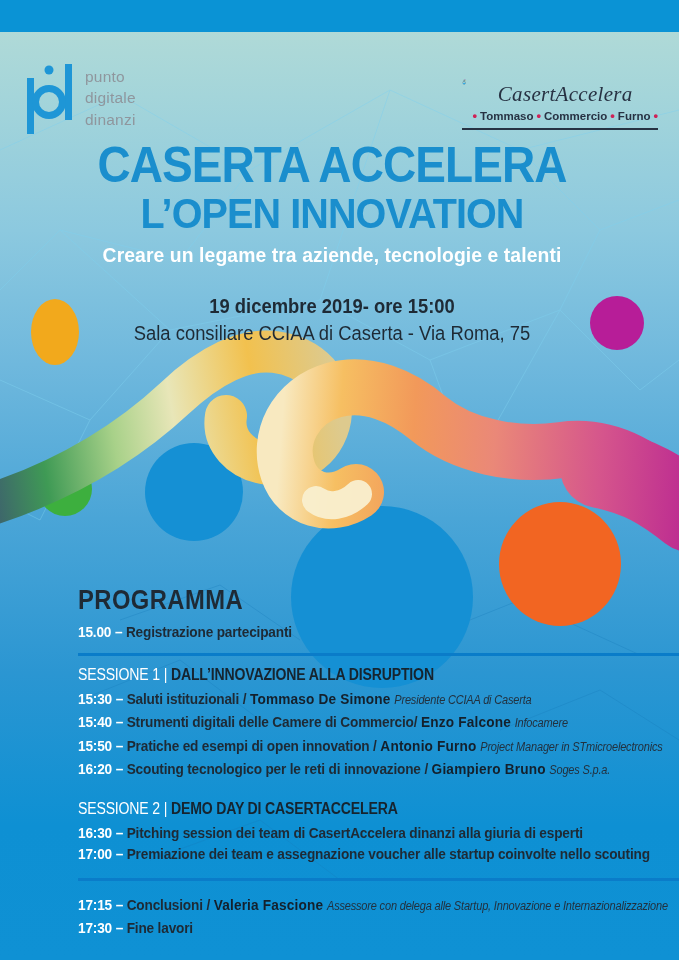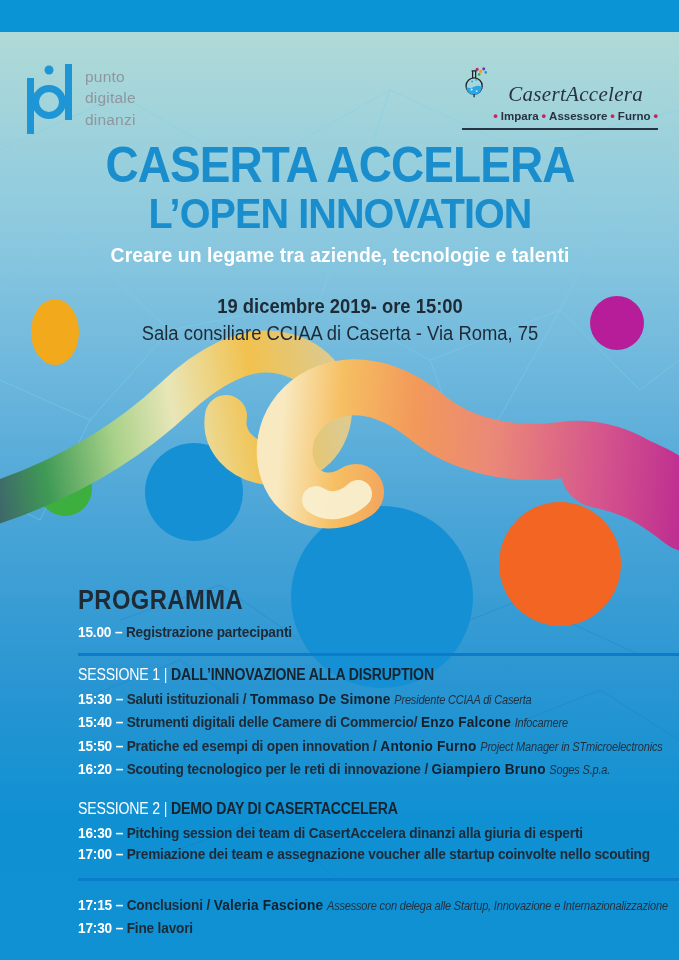--- a/index.html
+++ b/index.html
@@ -11,21 +11,21 @@
   
   #pid-logo{position:absolute;left:27px;top:64px;display:flex;gap:12px;align-items:flex-start;}
   #pid-text{color:var(--logo-gray);font-size:15.5px;line-height:1.38;margin-top:2px;letter-spacing:.2px;}
   #ca-logo{position:absolute;left:462px;top:42px;width:196px;padding-bottom:6px;
            border-bottom:2px solid var(--logo-dark);display:flex;gap:6px;align-items:center;}
   #ca-right{display:flex;flex-direction:column;align-items:center;margin-top:40px;}
   #ca-name{font-style:italic;color:var(--logo-dark);font-size:21px;letter-spacing:.3px;font-family:"Liberation Serif",serif;}
   #ca-tagline{font-size:11.5px;font-weight:bold;color:var(--logo-dark);margin-top:2px;display:flex;align-items:center;gap:3px;}
   #ca-tagline .dot{color:var(--dot-crimson);font-size:13px;line-height:1;}
   
-  #hero{position:absolute;left:16px;top:140px;width:648px;text-align:center;}
+  #hero{position:absolute;left:8px;top:140px;width:648px;text-align:center;}
   .cond{transform:scaleX(.92);transform-origin:center top;}
   #title1{color:var(--title-blue);font-size:50px;font-weight:800;letter-spacing:-1px;line-height:1.0;}
   #title2{color:var(--title-blue);font-size:43px;font-weight:800;letter-spacing:-1px;line-height:1.0;margin-top:2px;}
   #subtitle{color:#fff;font-size:21px;font-weight:bold;margin-top:8px;letter-spacing:.1px;}
   #when{margin-top:28px;color:var(--dark);font-size:20px;font-weight:bold;}
   #where{color:var(--dark);font-size:20px;margin-top:4px;font-weight:normal;}
   
   #program{position:absolute;left:38px;top:585px;width:610px;color:var(--dark);margin-left:40px;}
   .condL{transform:scaleX(.88);transform-origin:left top;}
   #prog-title{font-size:27px;font-weight:800;letter-spacing:.5px;line-height:30px;}
@@ -129,23 +129,23 @@
     <circle cx="19" cy="47" r="2.2" fill="#cfeefc"></circle>
     <circle cx="29" cy="50" r="1.8" fill="#cfeefc"></circle>
     <circle cx="20" cy="31" r="2" fill="#2ba7e6"></circle>
     <circle cx="28" cy="28" r="1.7" fill="#2ba7e6"></circle>
     <path d="M 24 56 L 24 62" stroke="#1d2430" stroke-width="2.5"></path>
   </svg>
   <div id="ca-right">
     <div id="ca-name">CasertAccelera</div>
     <div id="ca-tagline">
       <span class="dot">•</span>
-      <span>Impara</span>
-      <span class="dot">•</span>
-      <span>Assessore</span>
+      <span>Tommaso</span>
+      <span class="dot">•</span>
+      <span>Commercio</span>
       <span class="dot">•</span>
       <span>Furno</span>
       <span class="dot">•</span>
     </div>
   </div>
 </div>
 
 <div id="hero">
   <div id="title1" class="cond">CASERTA ACCELERA</div>
   <div id="title2" class="cond">L’OPEN INNOVATION</div>

